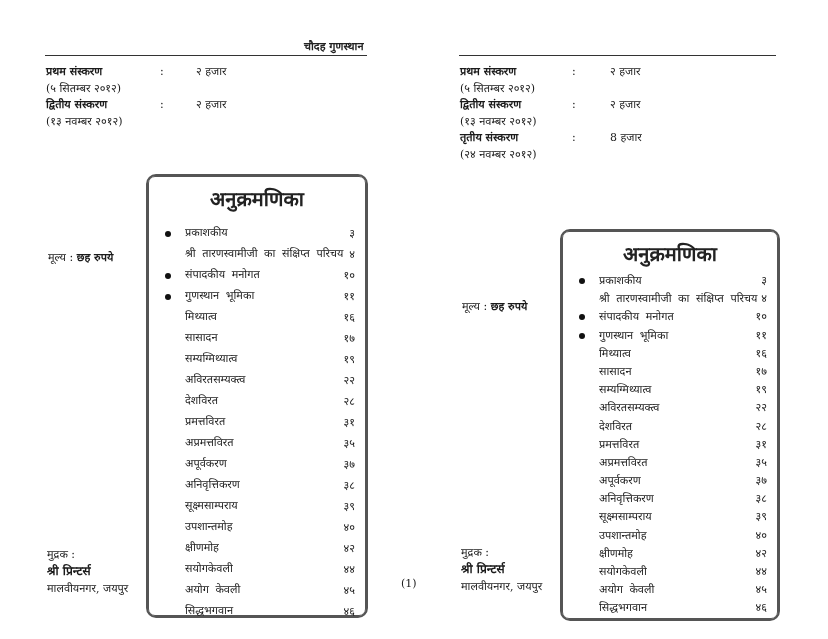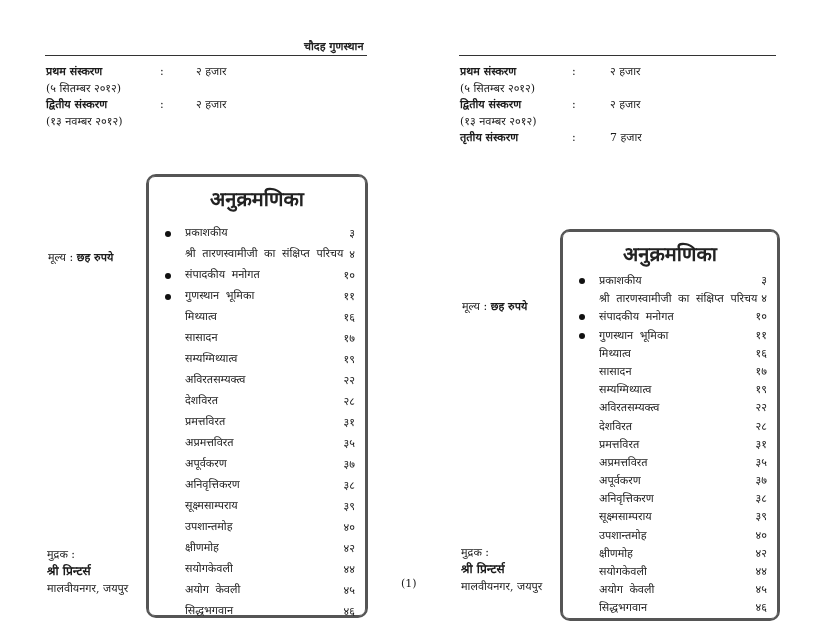--- a/index.html
+++ b/index.html
@@ -195,21 +195,24 @@
       <span class="ed-name">द्वितीय संस्करण</span>
       <span class="ed-colon" style="left:112px;">:</span>
       <span class="ed-count" style="left:150px;">२ हजार</span>
     </div>
     <div class="ed-row">
       <span class="ed-date">(१३ नवम्बर २०१२)</span>
     </div>
     <div class="ed-row">
       <span class="ed-name">तृतीय संस्करण</span>
       <span class="ed-colon" style="left:112px;">:</span>
-      <span class="ed-count" style="left:150px;">7 हजार</span>
+      <span class="ed-count" style="left:150px;">8 हजार</span>
+    </div>
+    <div class="ed-row">
+      <span class="ed-date">(२४ नवम्बर २०१२)</span>
     </div>
   </div>
 
   <div class="price" style="left:48px; top:298px;">
     <span>मूल्य :</span>
     <span class="price-val">छह रुपये</span>
   </div>
 
   <div class="printer" style="left:47px; top:544px;">
     <div>मुद्रक :</div>

